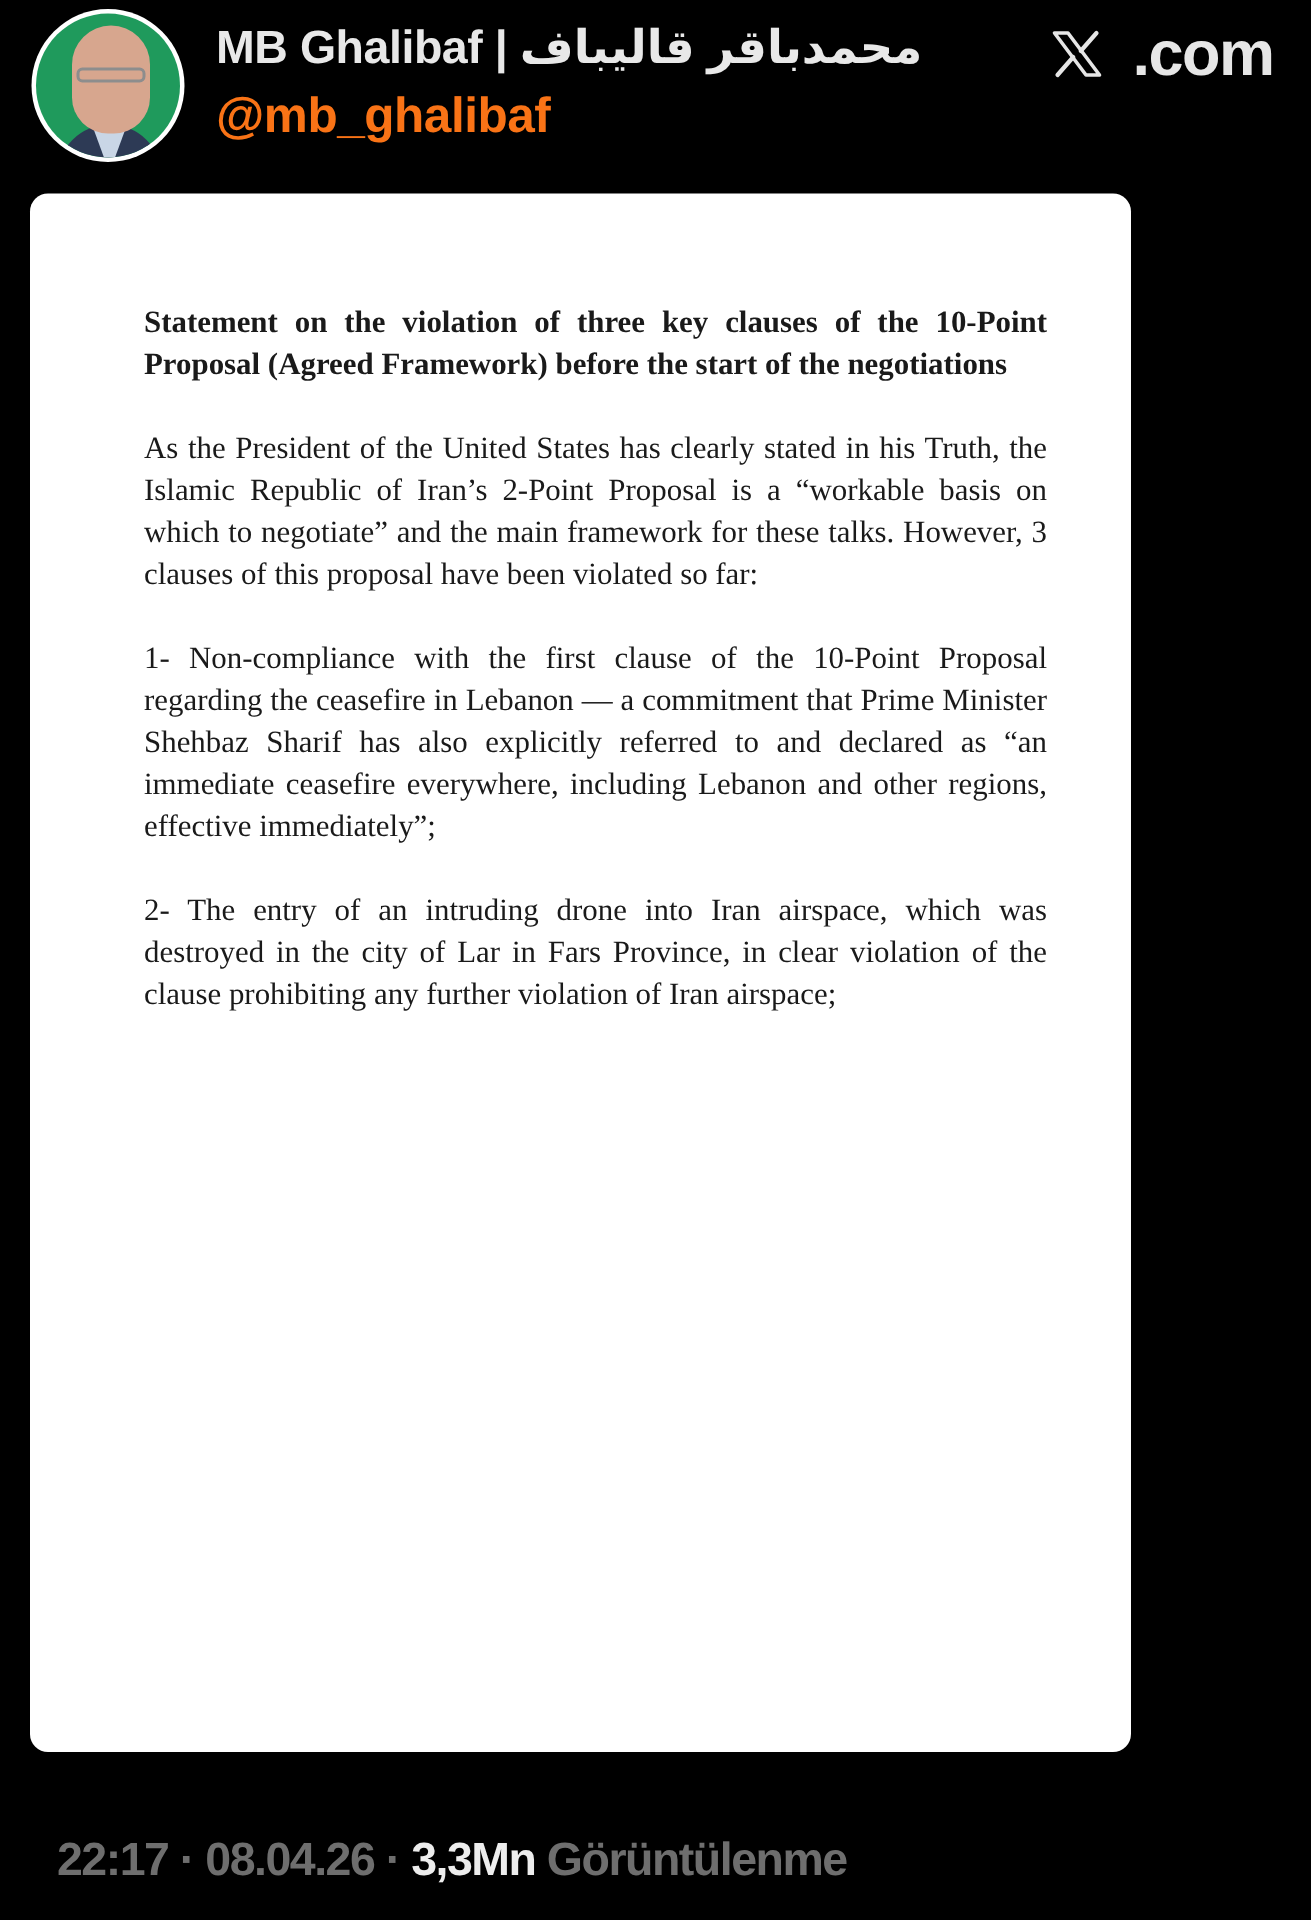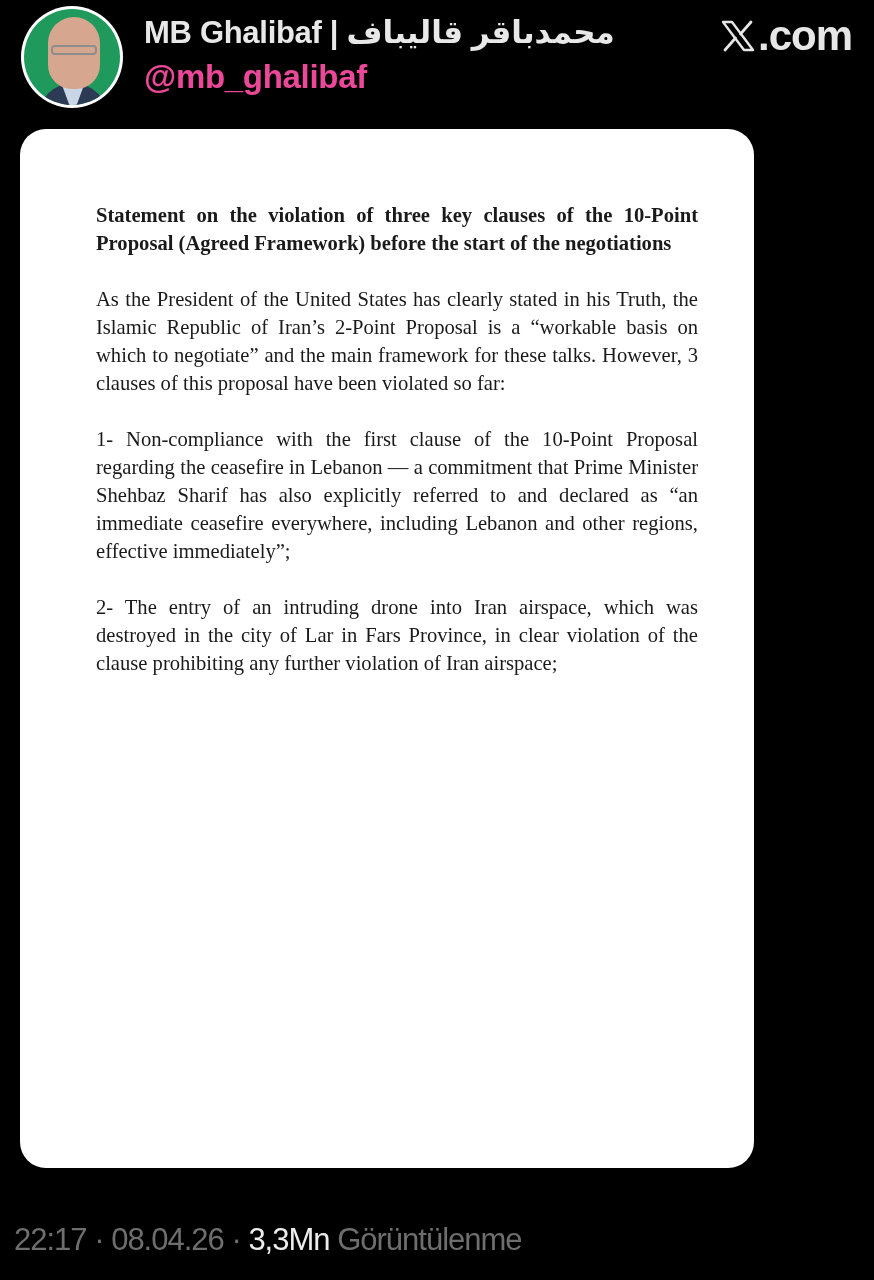--- a/index.html
+++ b/index.html
@@ -71,43 +71,44 @@
       font-weight: bold;
       color: #e8e8e8;
       white-space: nowrap;
       letter-spacing: -0.3px;
     }
     .handle {
       position: absolute;
       left: 144px; top: 58px;
       font-size: 33px;
       font-weight: bold;
-      color: #ec4899;
+      color: #f97316;
       white-space: nowrap;
       letter-spacing: -0.3px;
     }
     .brand {
       position: absolute;
-      left: 720px; top: 12px;
+      left: 700px; top: 12px;
       height: 48px;
       display: flex;
       align-items: center;
       color: #e6e6e6;
       font-size: 42px;
       font-weight: bold;
       letter-spacing: -1px;
+      gap: 17px;
     }
     .brand svg { width: 36px; height: 36px; margin-right: 2px; }
 
     .card {
       position: absolute;
       left: 20px; top: 129px;
       width: 734px; height: 1039px;
       background: #ffffff;
-      border-radius: 26px;
+      border-radius: 12px;
     }
     .doc {
       position: absolute;
       left: 76px; top: 72px;
       width: 602px;
       font-family: "Liberation Serif", "DejaVu Serif", serif;
       color: #1a1a1a;
       font-size: 20.6px;
       line-height: 28px;
     }
@@ -117,23 +118,23 @@
       margin: 0 0 28px 0;
     }
     .doc p {
       margin: 0 0 28px 0;
       text-align: justify;
     }
     .doc p.last { margin-bottom: 0; }
 
     .meta {
       position: absolute;
-      left: 14px; top: 1222px;
+      left: 38px; top: 1222px;
       font-size: 31px;
-      font-weight: normal;
+      font-weight: bold;
       color: #6e6e6e;
       white-space: nowrap;
       letter-spacing: -1px;
     }
     .meta .views-count { color: #ededed; }
   </style>
 </head>
 <body>
 
 <div class="header">

